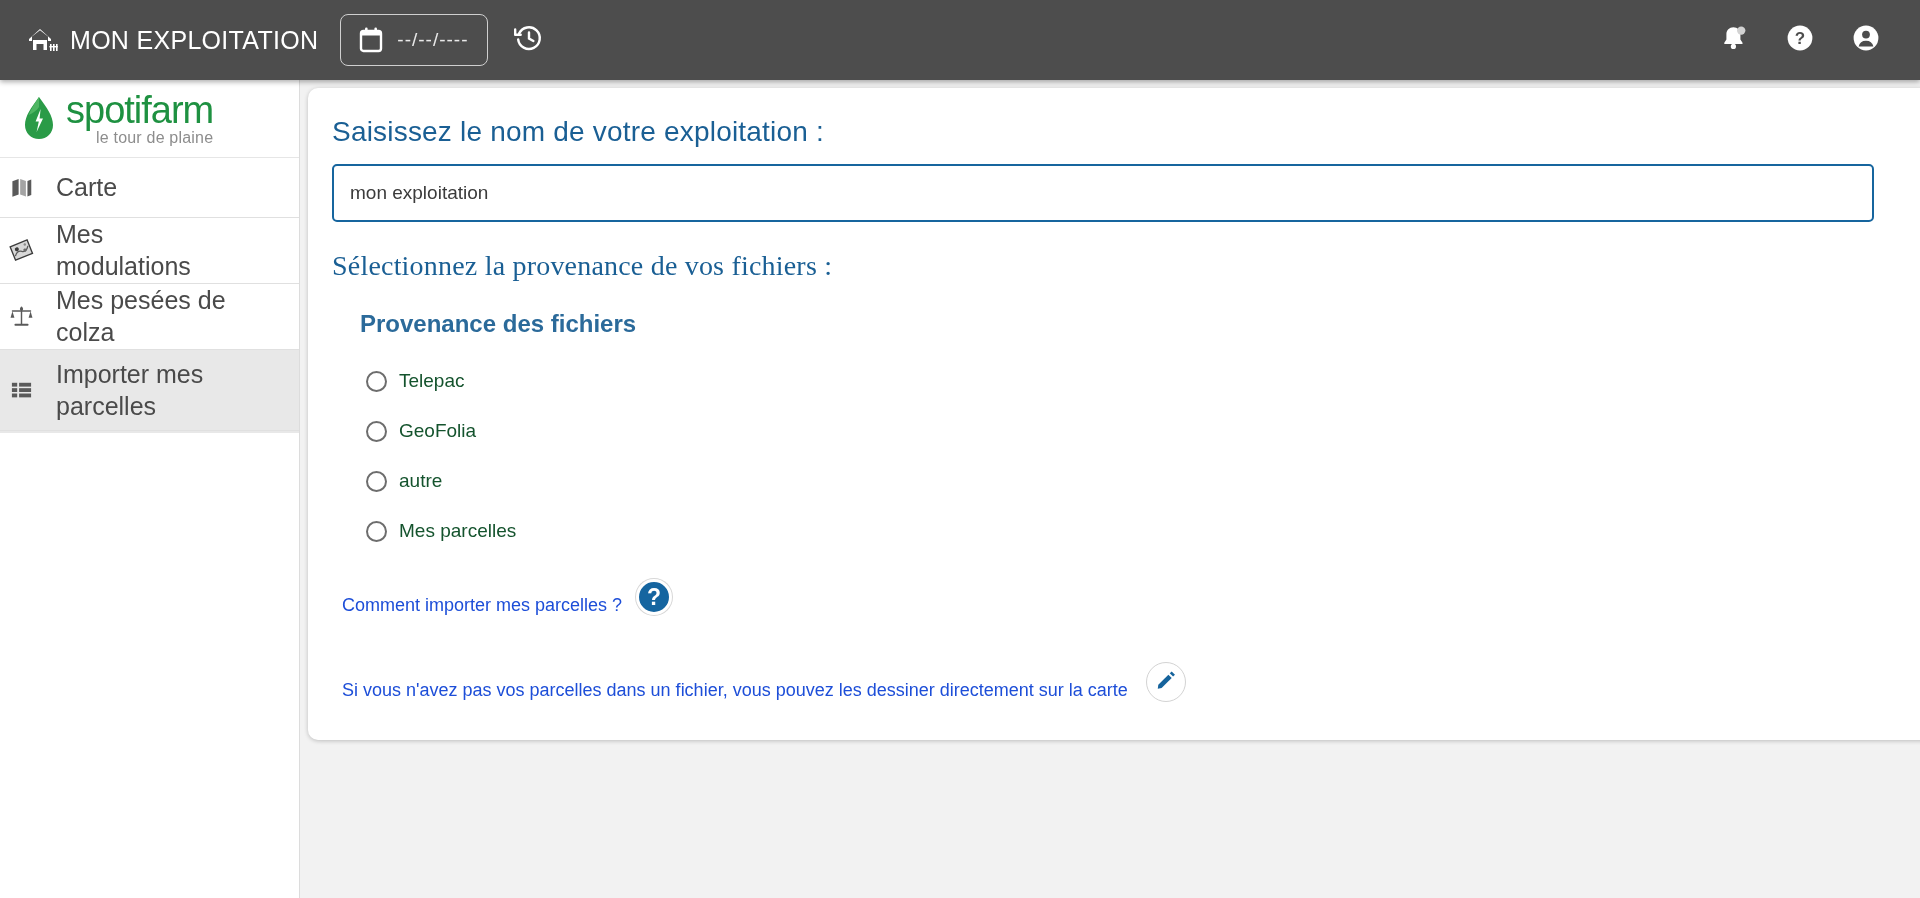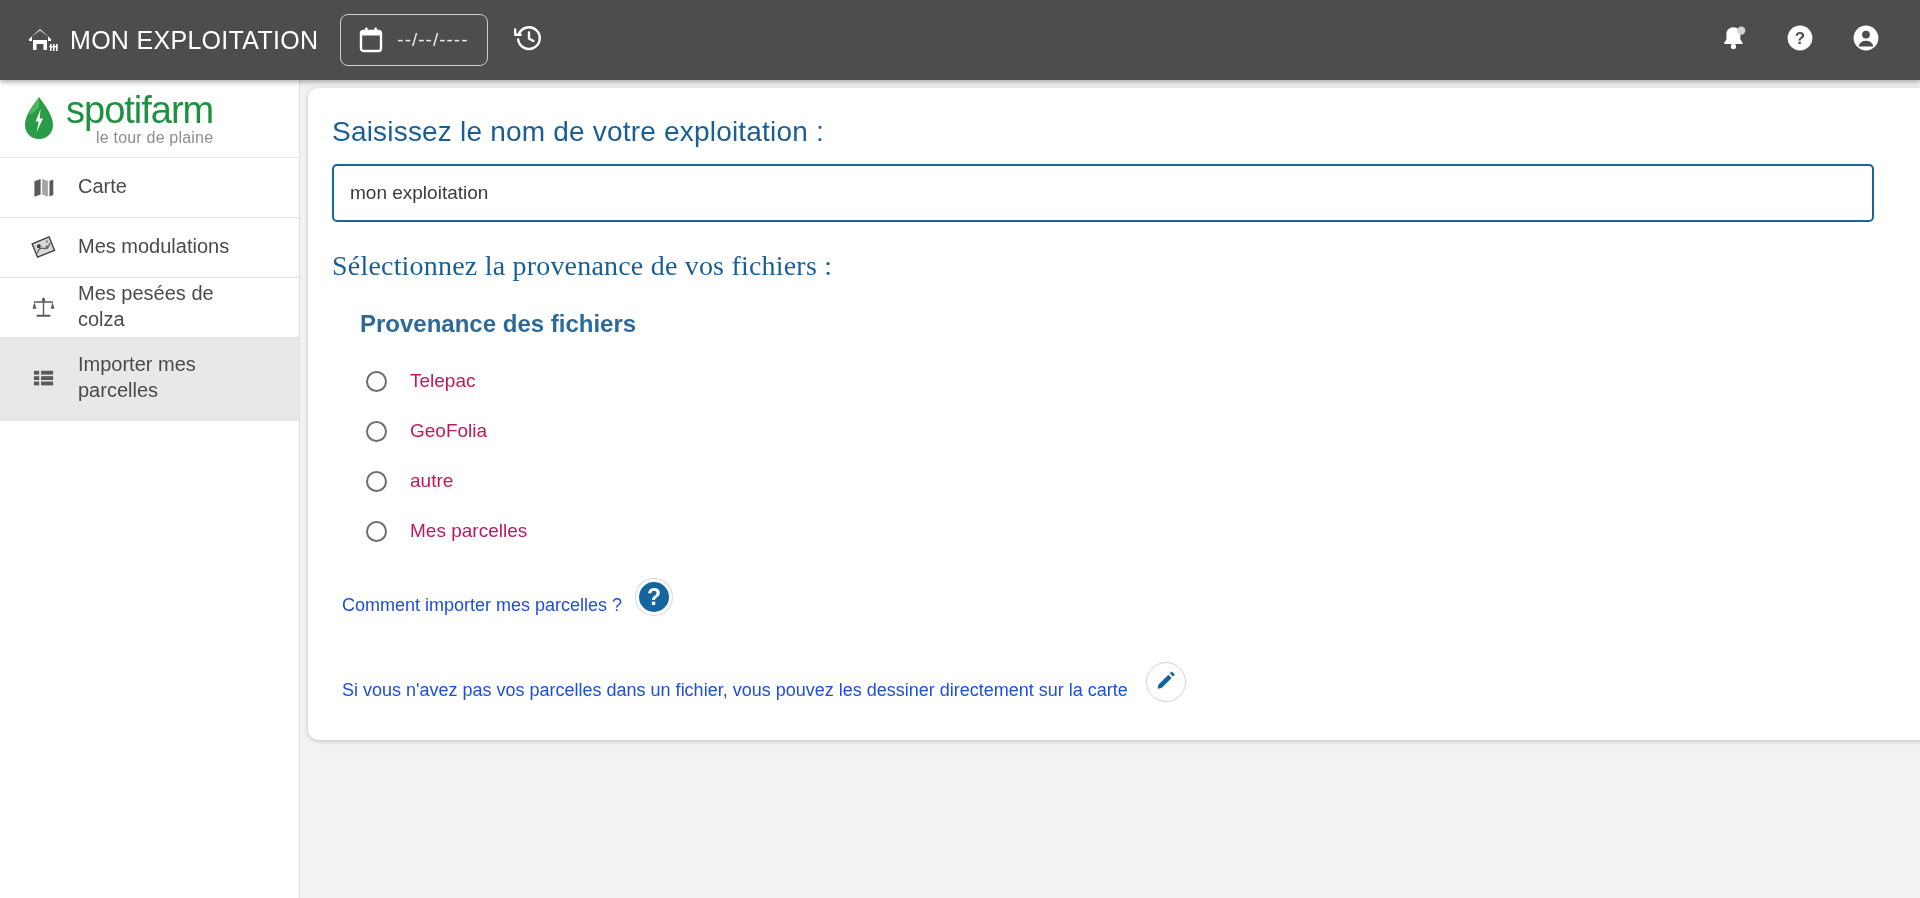--- a/index.html
+++ b/index.html
@@ -65,22 +65,22 @@
   .logo-word {
     font-size: 38px; font-weight: 400; letter-spacing: -1px;
     color: #1e9141; display: block;
   }
   .logo-tag {
     display: block; text-align: right; font-size: 16px;
     color: #8d8d8d; margin-top: 1px; letter-spacing: .2px;
   }
   .nav-item {
     display: flex; align-items: center;
-    min-height: 59px; padding: 0 0 0 26px;
-    cursor: pointer; color: #4a4a4a; font-size: 20px;
+    min-height: 59px; padding: 0 0 0 4px;
+    cursor: pointer; color: #4a4a4a; font-size: 25px;
     border-bottom: 1px solid transparent;
   }
   .nav-item.two-line { min-height: 80px; }
   .nav-item.active { background: #e8e8e8; }
   .nav-item .nico {
     width: 34px; flex: 0 0 34px; display: flex;
     align-items: center; justify-content: center; margin-right: 18px;
   }
   .nav-label { line-height: 1.28; max-width: 180px; }
   .nav-sep { height: 1px; background: #e0e0e0; margin: 0; }
@@ -122,21 +122,21 @@
   .radio-row {
     display: flex; align-items: center;
     height: 50px; cursor: pointer;
   }
   .radio-dot {
     width: 21px; height: 21px; border-radius: 50%;
     border: 2px solid #6d6d6d; flex: 0 0 21px;
     background: #fff;
   }
   .radio-label {
-    margin-left: 23px; font-size: 19px; color: #be185d;
+    margin-left: 12px; font-size: 19px; color: #14532d;
   }
 
   .help-row {
     display: flex; align-items: center;
     margin: 22px 0 0 10px;
   }
   .help-row.second { margin-top: 46px; }
   .help-text { font-size: 18px; color: #1d4ed8; margin-top: 17px; }
   .round-btn {
     width: 36px; height: 36px; border-radius: 50%;

